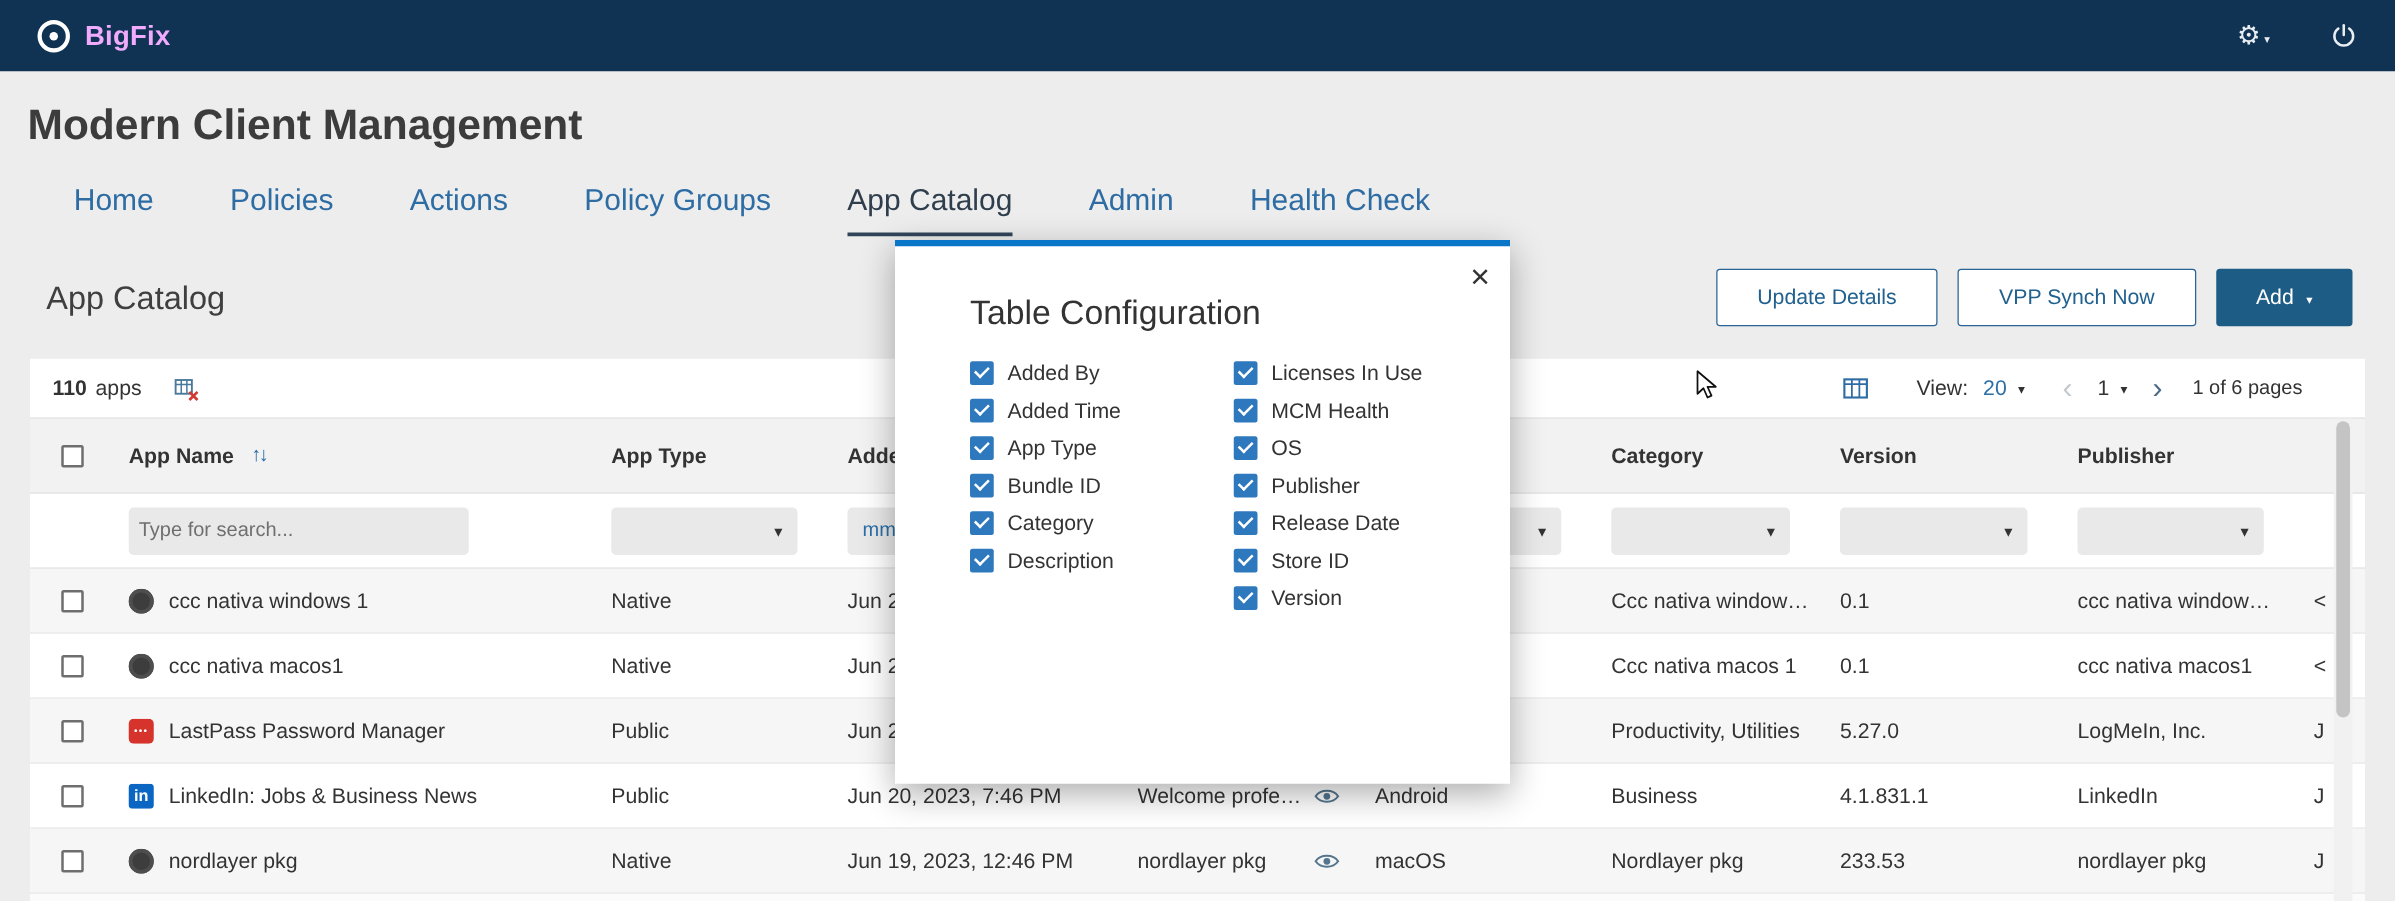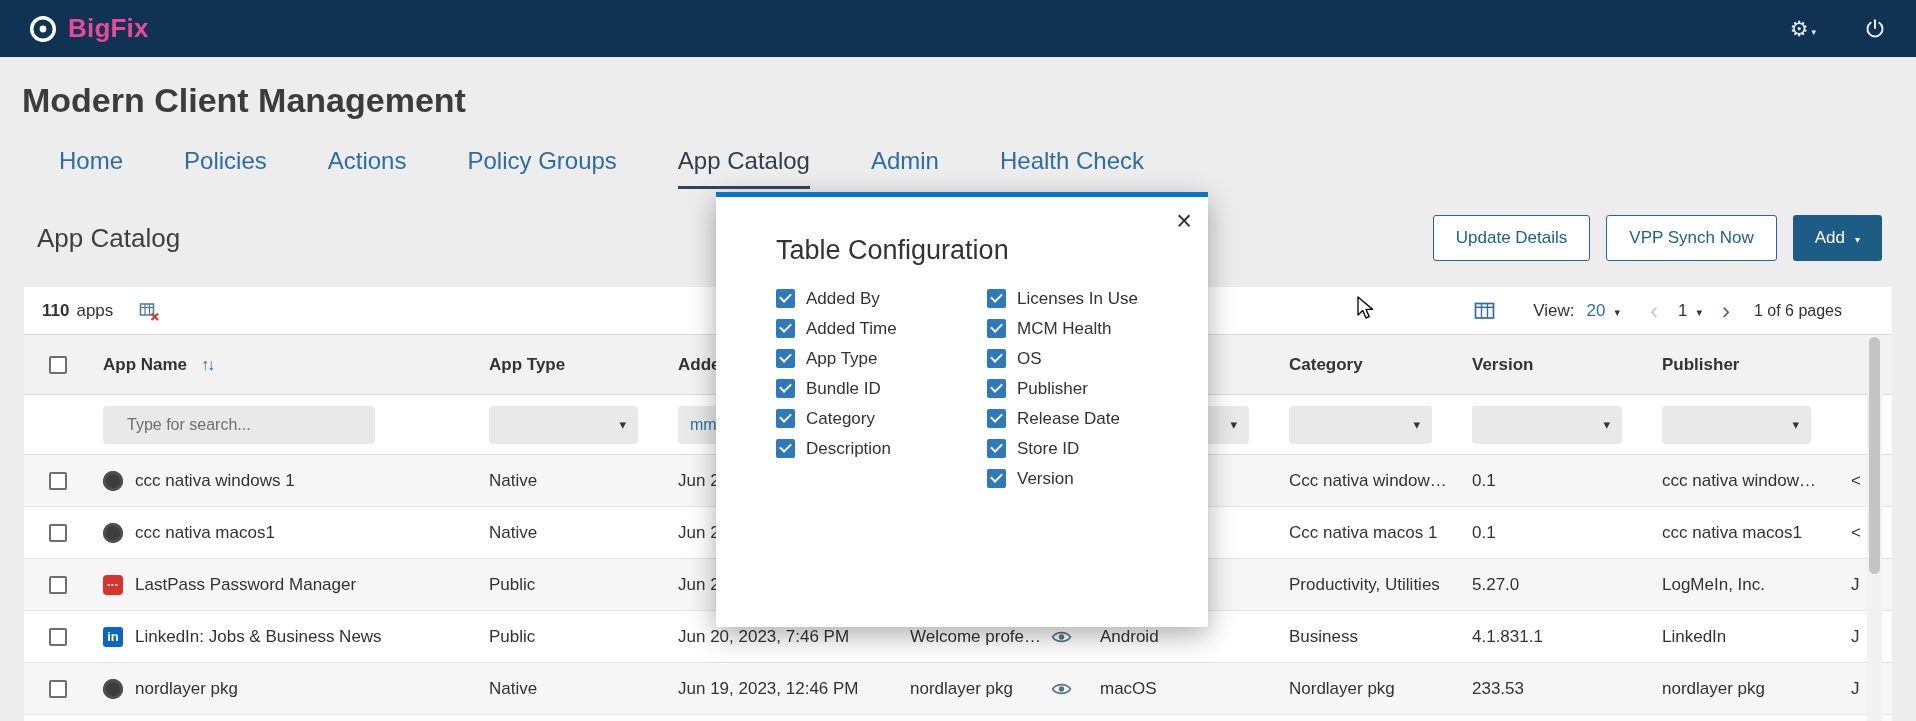--- a/index.html
+++ b/index.html
@@ -8,40 +8,40 @@
     font-family:"Liberation Sans", sans-serif;
     background:#ededed; color:#333;
   }
 
   
   .navbar {
     height:57px; background:#103253; display:flex; align-items:center;
     padding:0 30px 0 28px; color:#fff;
   }
   .brand { display:flex; align-items:center; gap:10px; cursor:pointer; }
-  .brand-text { font-size:26px; font-weight:bold; color:#ec4899; letter-spacing:.2px; }
+  .brand-text { font-size:22px; font-weight:bold; color:#f0abfc; letter-spacing:.2px; }
   .nav-items { display:flex; gap:44px; margin-left:62px; }
   .nav-item { font-size:17px; color:#eef3f8; display:flex; align-items:center; gap:7px; cursor:pointer; }
   .caret-sm::after { content:"▾"; font-size:11px; color:inherit; }
   .navbar-right { margin-left:auto; display:flex; align-items:center; gap:48px; }
   .gear { display:flex; align-items:flex-end; gap:3px; cursor:pointer; color:#e9eef3; }
   .gear::before { content:"⚙"; font-size:21px; line-height:1; }
   .gear .caret-sm::after { font-size:9px; }
 
   
   .page-title { font-size:34px; font-weight:bold; color:#3c3c3c; padding:24px 0 16px 22px; }
 
   .tabs { display:flex; padding-left:59px; }
   .tab { font-size:24px; color:#2e6da4; padding:11px 0 11px; margin-right:61px; cursor:pointer; border-bottom:3px solid transparent; }
   .tab.active { color:#2f3e4c; border-bottom-color:#31455a; }
 
   .section-row { display:flex; align-items:center; padding:26px 34px 26px 37px; }
   .section-title { font-size:26px; font-weight:400; color:#3f3f3f; }
   .section-actions { margin-left:auto; display:flex; gap:16px; }
-  .btn { height:46px; font-size:17px; border-radius:3px; display:flex; align-items:center; padding:0 22px; cursor:pointer; font-family:inherit; }
+  .btn { height:46px; font-size:17px; border-radius:3px; display:flex; align-items:center; padding:0 32px; cursor:pointer; font-family:inherit; }
   .btn-outline { background:#fff; border:1px solid #2a6496; color:#21618f; }
   .btn-primary { background:#1d5c85; border:none; color:#fff; gap:10px; }
   .btn-primary .caret-sm::after { font-size:10px; }
 
   
   .content { margin:0 24px; background:#fff; position:relative; height:436px; overflow:hidden; }
 
   .toolbar { height:48px; display:flex; align-items:center; padding:0 50px 0 18px; border-bottom:1px solid #dcdcdc; background:#fff; }
   .apps-count { display:flex; align-items:baseline; gap:7px; font-size:17px; color:#333; }
   .apps-count b { font-weight:bold; }
@@ -81,21 +81,21 @@
   .desc-text { flex:1 1 auto; overflow:hidden; white-space:nowrap; }
   .eye { flex:none; margin-right:4px; cursor:pointer; }
 
   .app-ic { width:20px; height:20px; flex:none; border-radius:50%; }
   .ic-dark { background:#3d3d3d; box-shadow:inset 0 0 0 3px #4e4e4e; }
   .ic-lastpass { border-radius:4px; background:#d6332c; color:#fff; display:flex; align-items:center; justify-content:center; }
   .ic-lastpass::after { content:"•••"; font-size:8px; letter-spacing:1px; line-height:1; }
   .ic-linkedin { border-radius:3px; background:#0a66c2; color:#fff; display:flex; align-items:center; justify-content:center; font-weight:bold; font-size:13px; }
   .ic-linkedin::after { content:"in"; }
 
-  .f-search { width:272px; height:38px; background:#e9e9e9; border:none; border-radius:4px; margin-left:12px; padding:0 24px; font-size:16px; color:#444; font-family:inherit; }
+  .f-search { width:272px; height:38px; background:#e9e9e9; border:none; border-radius:4px; margin-left:12px; padding:0 8px; font-size:16px; color:#444; font-family:inherit; }
   .f-search::placeholder { color:#6f6f6f; }
   .f-select { height:38px; background:#e9e9e9; border-radius:4px; margin:0 28px 0 12px; position:relative; cursor:pointer; }
   .f-select::after { content:"▾"; position:absolute; right:12px; top:50%; transform:translateY(-52%); font-size:13px; color:#333; }
   .f-date { height:38px; background:#e9e9e9; border-radius:4px; margin:0 16px 0 12px; display:flex; align-items:center; padding:0 12px; font-size:16px; color:#2a6fa8; overflow:hidden; white-space:nowrap; cursor:text; }
 
   
   .vscroll { position:absolute; top:48px; right:10px; bottom:0; width:15px; background:#f1f1f1; z-index:5; }
   .vthumb { position:absolute; top:2px; left:2px; right:2px; height:61%; background:#c4c4c4; border-radius:7px; cursor:pointer; }
 
   

